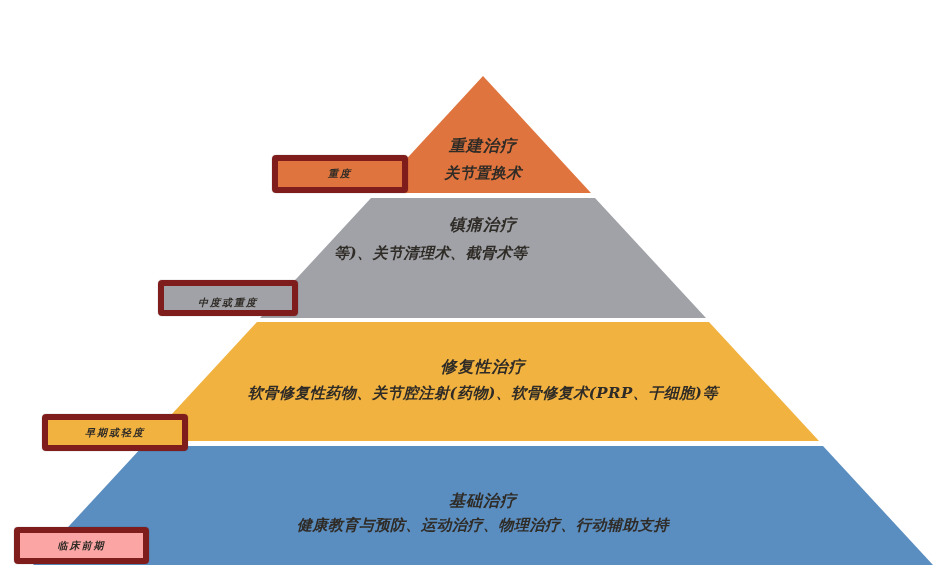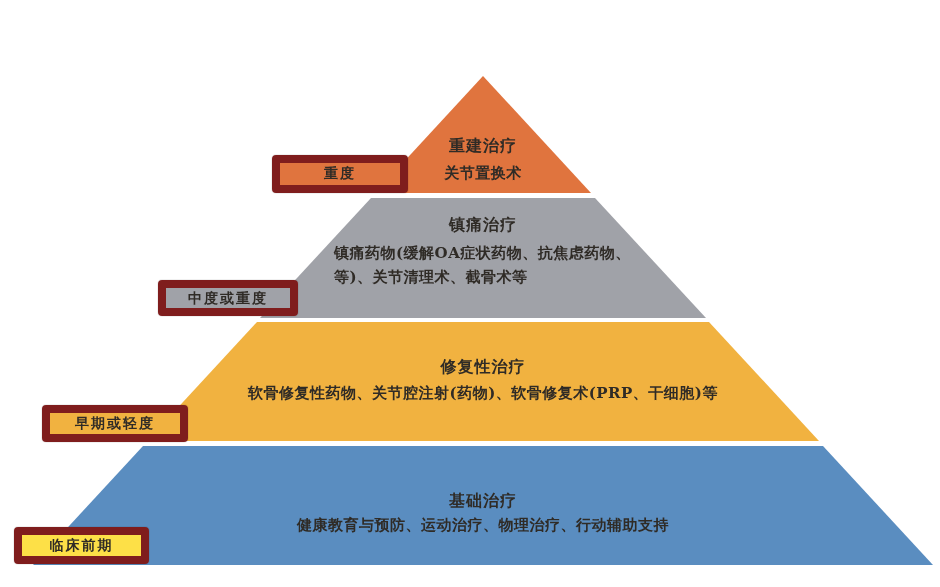--- a/index.html
+++ b/index.html
@@ -8,20 +8,21 @@
     background: #ffffff;
     font-family: "DejaVu Serif", "Liberation Serif", serif;
   }
   .canvas {
     position: relative;
     width: 940px;
     height: 587px;
     background: #ffffff;
     overflow: hidden;
     color: #2f2b26;
+    font-style: italic;
   }
   .layer {
     position: absolute;
     inset: 0;
   }
   
   .shape-reconstruction { clip-path: polygon(483px 76px, 591px 193px, 375px 193px); }
   .shape-analgesic      { clip-path: polygon(371px 198px, 595px 198px, 706px 318px, 260px 318px); }
   .shape-restorative    { clip-path: polygon(257px 322px, 709px 322px, 819px 441px, 147px 441px); }
   .shape-basic          { clip-path: polygon(143px 446px, 823px 446px, 933px 565px, 33px 565px); }
@@ -51,33 +52,33 @@
     width: 330px;
     text-align: left;
     font-weight: bold;
     font-size: 15px;
     line-height: 24px;
     letter-spacing: 0.5px;
   }
   .tag {
     position: absolute;
     box-sizing: border-box;
-    border: 8px solid #7f1d1d;
+    border: 6px solid #7f1d1d;
     border-radius: 4px;
     box-shadow: 0 0 0 1px rgba(0,0,0,0.06);
     display: flex;
     align-items: center;
     justify-content: center;
     font-weight: bold;
-    font-size: 14px;
+    font-size: 10px;
     letter-spacing: 2px;
   }
   .tag-severe    { left: 272px; top: 155px; width: 136px; height: 38px; }
   .tag-moderate  { left: 158px; top: 280px; width: 140px; height: 36px; align-items: flex-end; }
-  .tag-early     { left: 42px;  top: 405px; width: 146px; height: 37px; }
+  .tag-early     { left: 42px;  top: 414px; width: 146px; height: 37px; }
   .tag-preclin   { left: 14px;  top: 527px; width: 135px; height: 37px; }
 
   .t-reconstruction-title { top: 136px; }
   .t-reconstruction-body  { top: 164px; }
   .t-analgesic-title      { top: 215px; }
   .t-restorative-title    { top: 357px; }
   .t-restorative-body     { top: 384px; }
   .t-basic-title          { top: 491px; }
   .t-basic-body           { top: 516px; }
 </style>
@@ -89,36 +90,35 @@
   <div class="layer shape-reconstruction" style="background-color: rgb(224, 116, 62);"></div>
   <div class="layer shape-analgesic" style="background-color: rgb(160, 162, 168);"></div>
   <div class="layer shape-restorative" style="background-color: rgb(241, 178, 64);"></div>
   <div class="layer shape-basic" style="background-color: rgb(90, 141, 192);"></div>
 
   <div class="lvl-title t-reconstruction-title">重建治疗</div>
   <div class="lvl-body-center t-reconstruction-body">关节置换术</div>
 
   <div class="lvl-title t-analgesic-title">镇痛治疗</div>
   <div class="body-block">
-    <div>镇痛药物(缓解OA症状药物、抗焦虑药物、</div>
     <div>等)、关节清理术、截骨术等</div>
   </div>
 
   <div class="lvl-title t-restorative-title">修复性治疗</div>
   <div class="lvl-body-center t-restorative-body">软骨修复性药物、关节腔注射(药物)、软骨修复术(PRP、干细胞)等</div>
 
   <div class="lvl-title t-basic-title">基础治疗</div>
   <div class="lvl-body-center t-basic-body">健康教育与预防、运动治疗、物理治疗、行动辅助支持</div>
 
   <div class="tag tag-severe" style="background-color: rgb(224, 116, 62);">
     <span>重度</span>
   </div>
   <div class="tag tag-moderate" style="background-color: rgb(160, 162, 168);">
     <span>中度或重度</span>
   </div>
   <div class="tag tag-early" style="background-color: rgb(241, 178, 64);">
     <span>早期或轻度</span>
   </div>
-  <div class="tag tag-preclin" style="background-color: #fde047;">
+  <div class="tag tag-preclin" style="background-color: #fca5a5;">
     <span>临床前期</span>
   </div>
 
 </div>
 
 </body></html>

